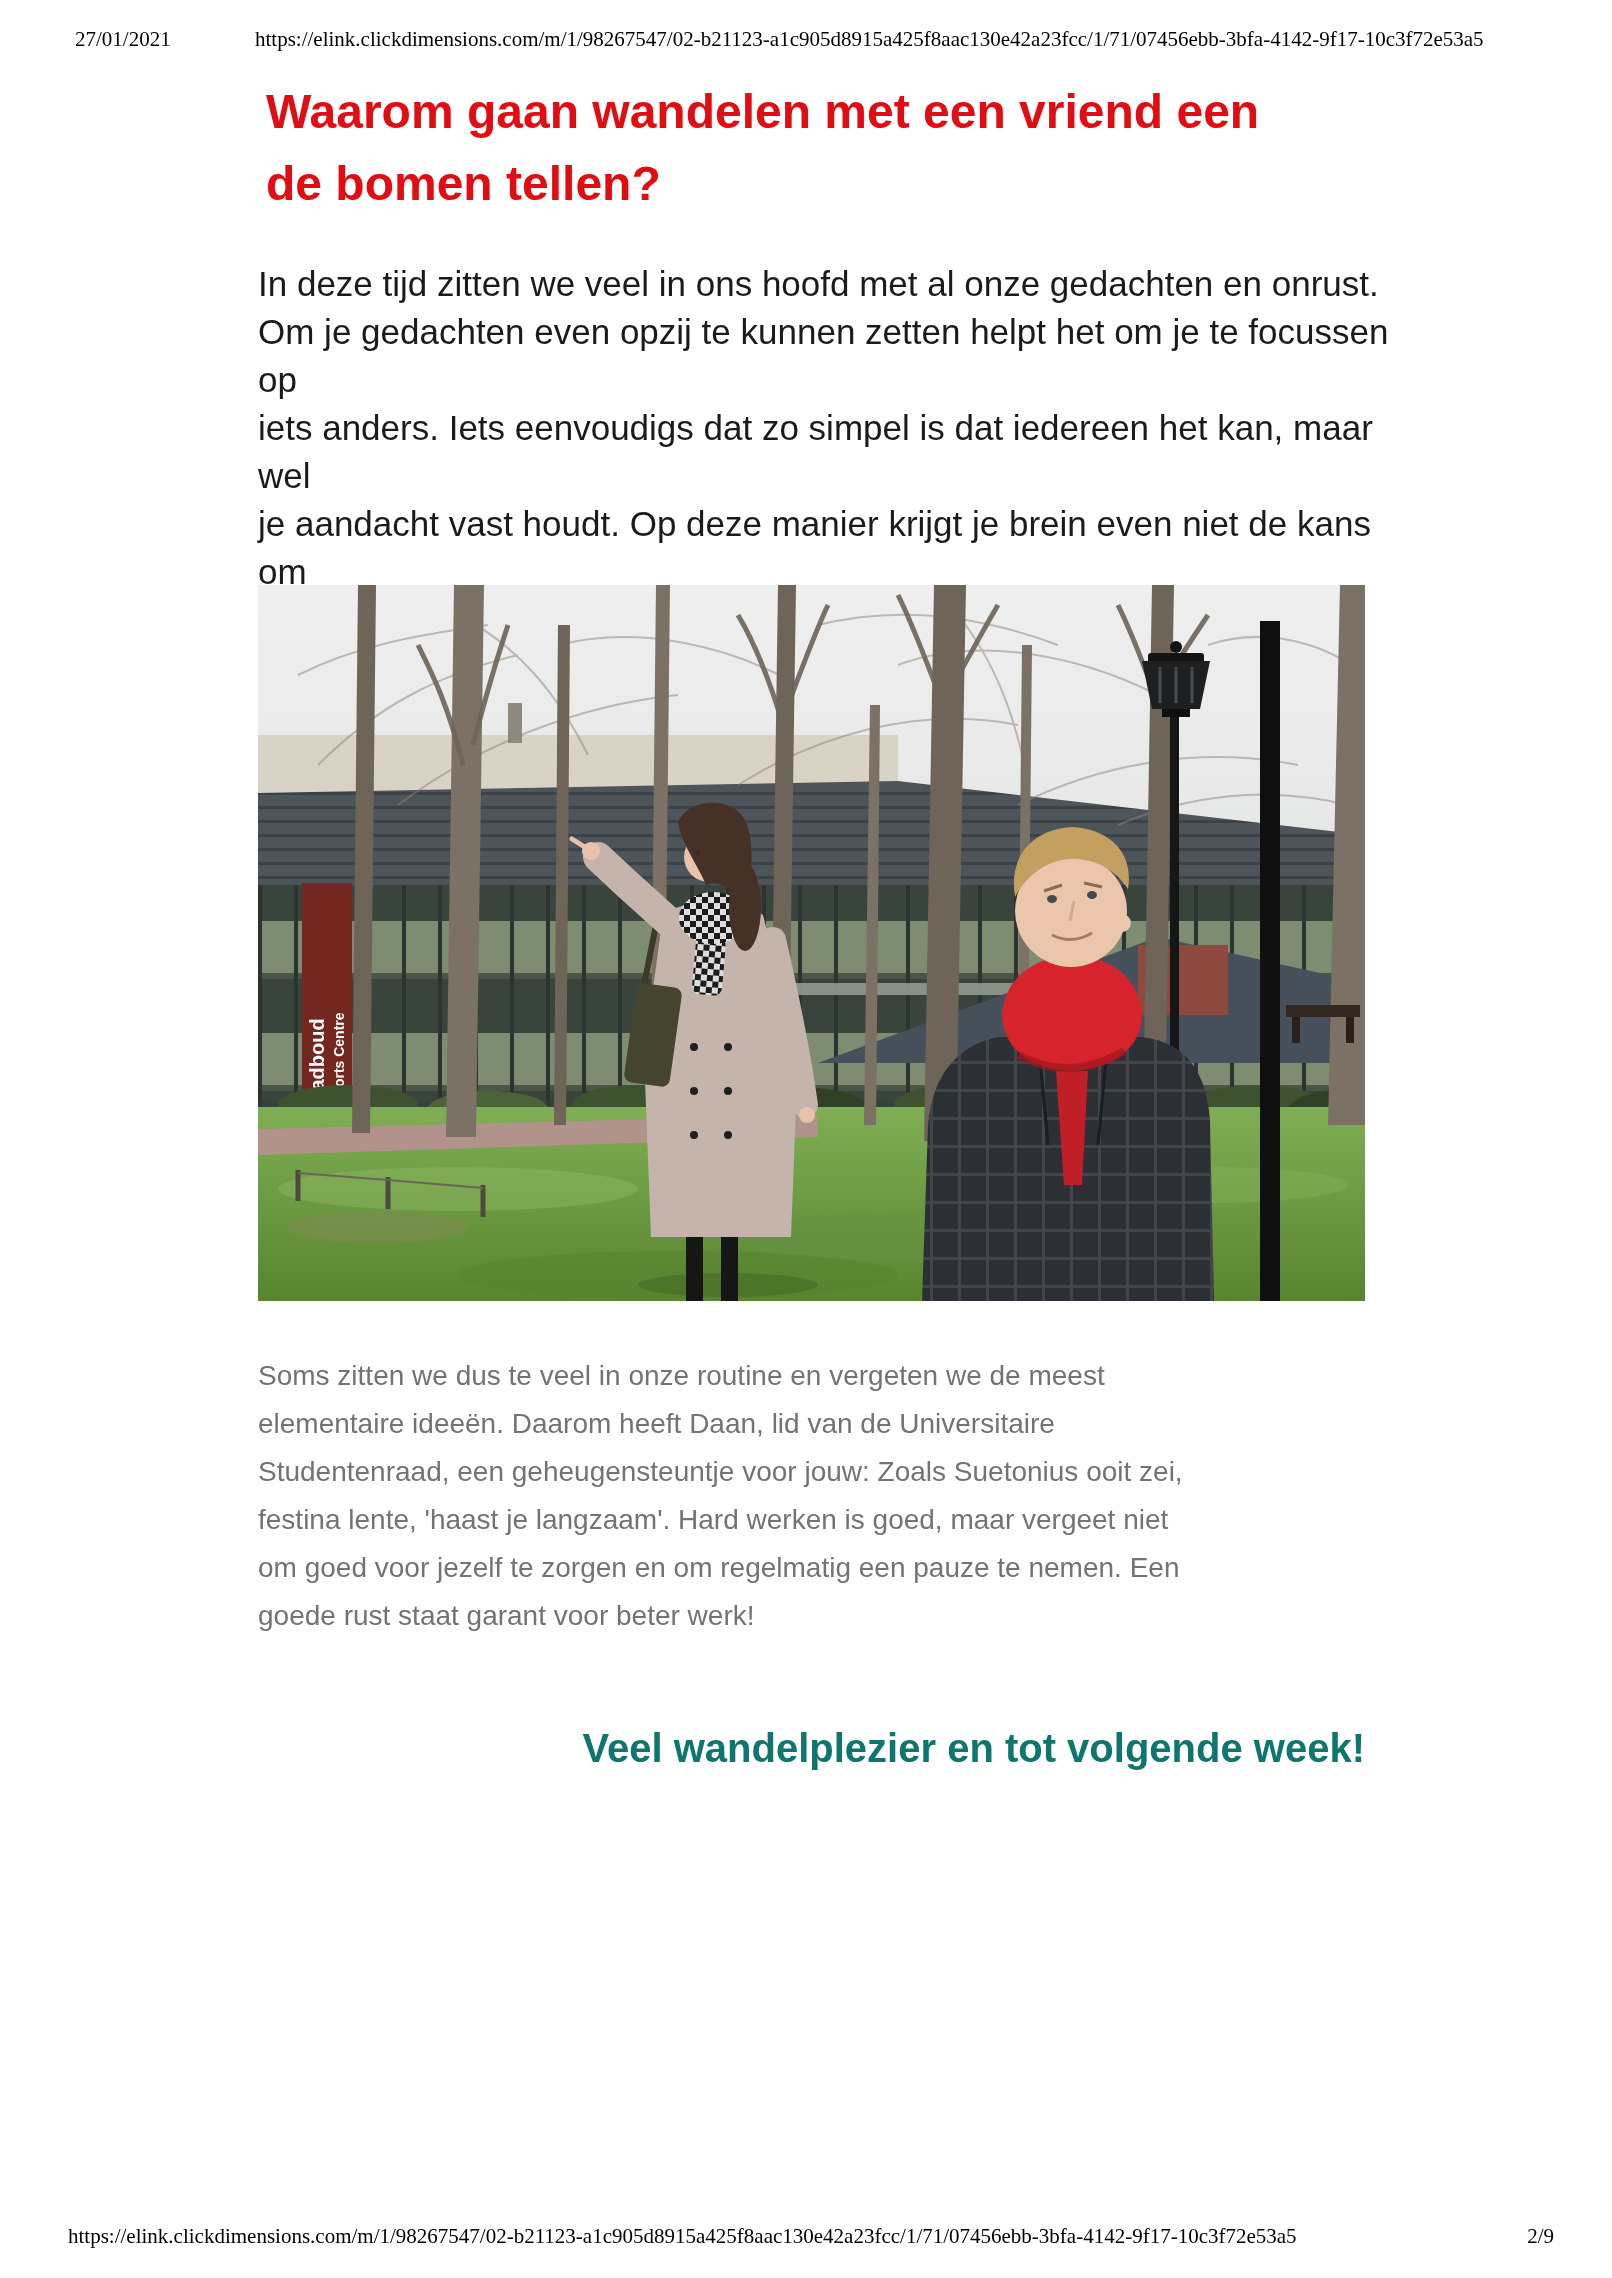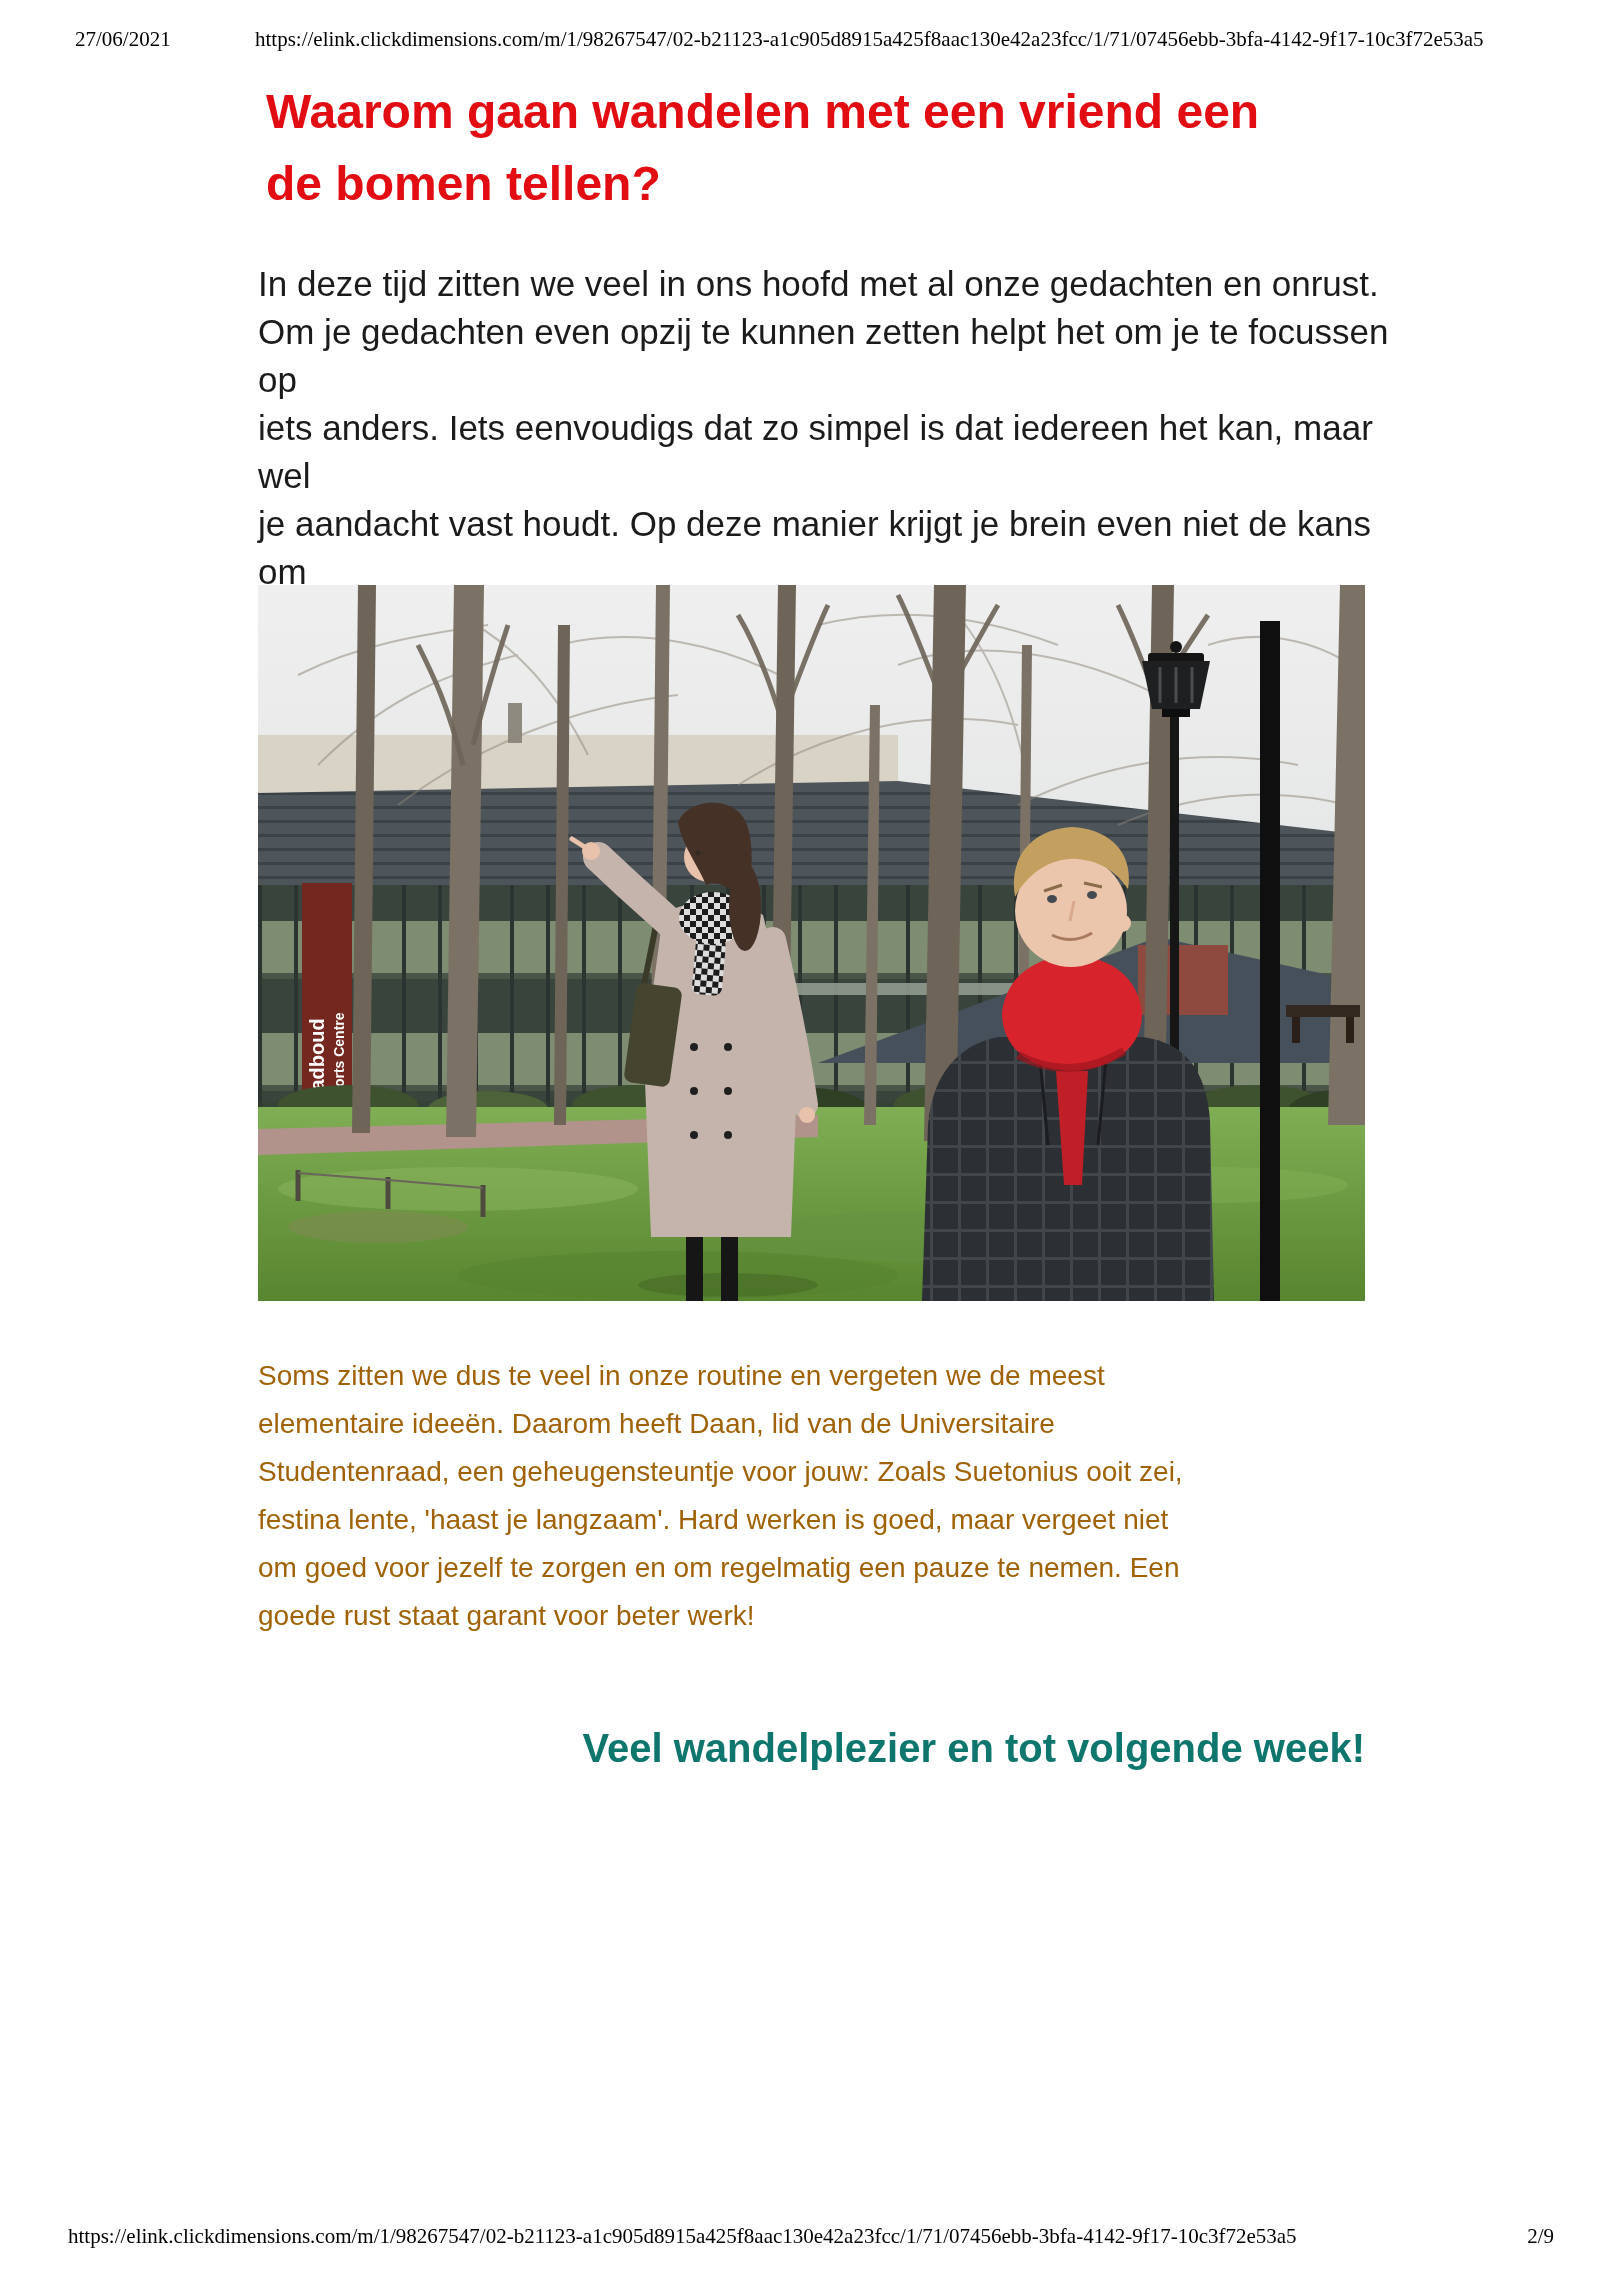--- a/index.html
+++ b/index.html
@@ -16,34 +16,34 @@
     font-size:48px;font-weight:bold;line-height:72px;color:#e20d13;
   }
   #intro-paragraph{
     position:absolute;left:258px;top:260px;width:1140px;
     font-size:35px;line-height:48px;color:#1b1b1b;
   }
   #photo-frame{position:absolute;left:258px;top:585px;width:1107px;height:716px;}
   #photo-frame svg{display:block;}
   #body-paragraph{
     position:absolute;left:258px;top:1352px;width:1140px;
-    font-size:28px;line-height:48px;color:#a16207;
+    font-size:28px;line-height:48px;color:#737373;
   }
   #closing-heading{
     position:absolute;left:258px;top:1726px;width:1107px;text-align:right;
     font-size:40px;font-weight:bold;color:#0f766e;
   }
   #ftr-url{position:absolute;left:68px;top:2224px;}
   #ftr-page{position:absolute;right:58px;top:2224px;}
   .sign-text{font-family:"Liberation Sans",sans-serif;font-weight:bold;fill:#ffffff;}
 </style>
 </head>
 <body>
 
-<div id="hdr-date" class="serif">27/06/2021</div>
+<div id="hdr-date" class="serif">27/01/2021</div>
 <div id="hdr-url" class="serif">https://elink.clickdimensions.com/m/1/98267547/02-b21123-a1c905d8915a425f8aac130e42a23fcc/1/71/07456ebb-3bfa-4142-9f17-10c3f72e53a5</div>
 
 <h1 id="article-title" class="prelines" style="margin:8px;">Waarom gaan wandelen met een vriend een
 de bomen tellen?</h1>
 
 <div id="intro-paragraph" class="prelines">In deze tijd zitten we veel in ons hoofd met al onze gedachten en onrust.
 Om je gedachten even opzij te kunnen zetten helpt het om je te focussen op
 iets anders. Iets eenvoudigs dat zo simpel is dat iedereen het kan, maar wel
 je aandacht vast houdt. Op deze manier krijgt je brein even niet de kans om
 te piekeren :)</div>

